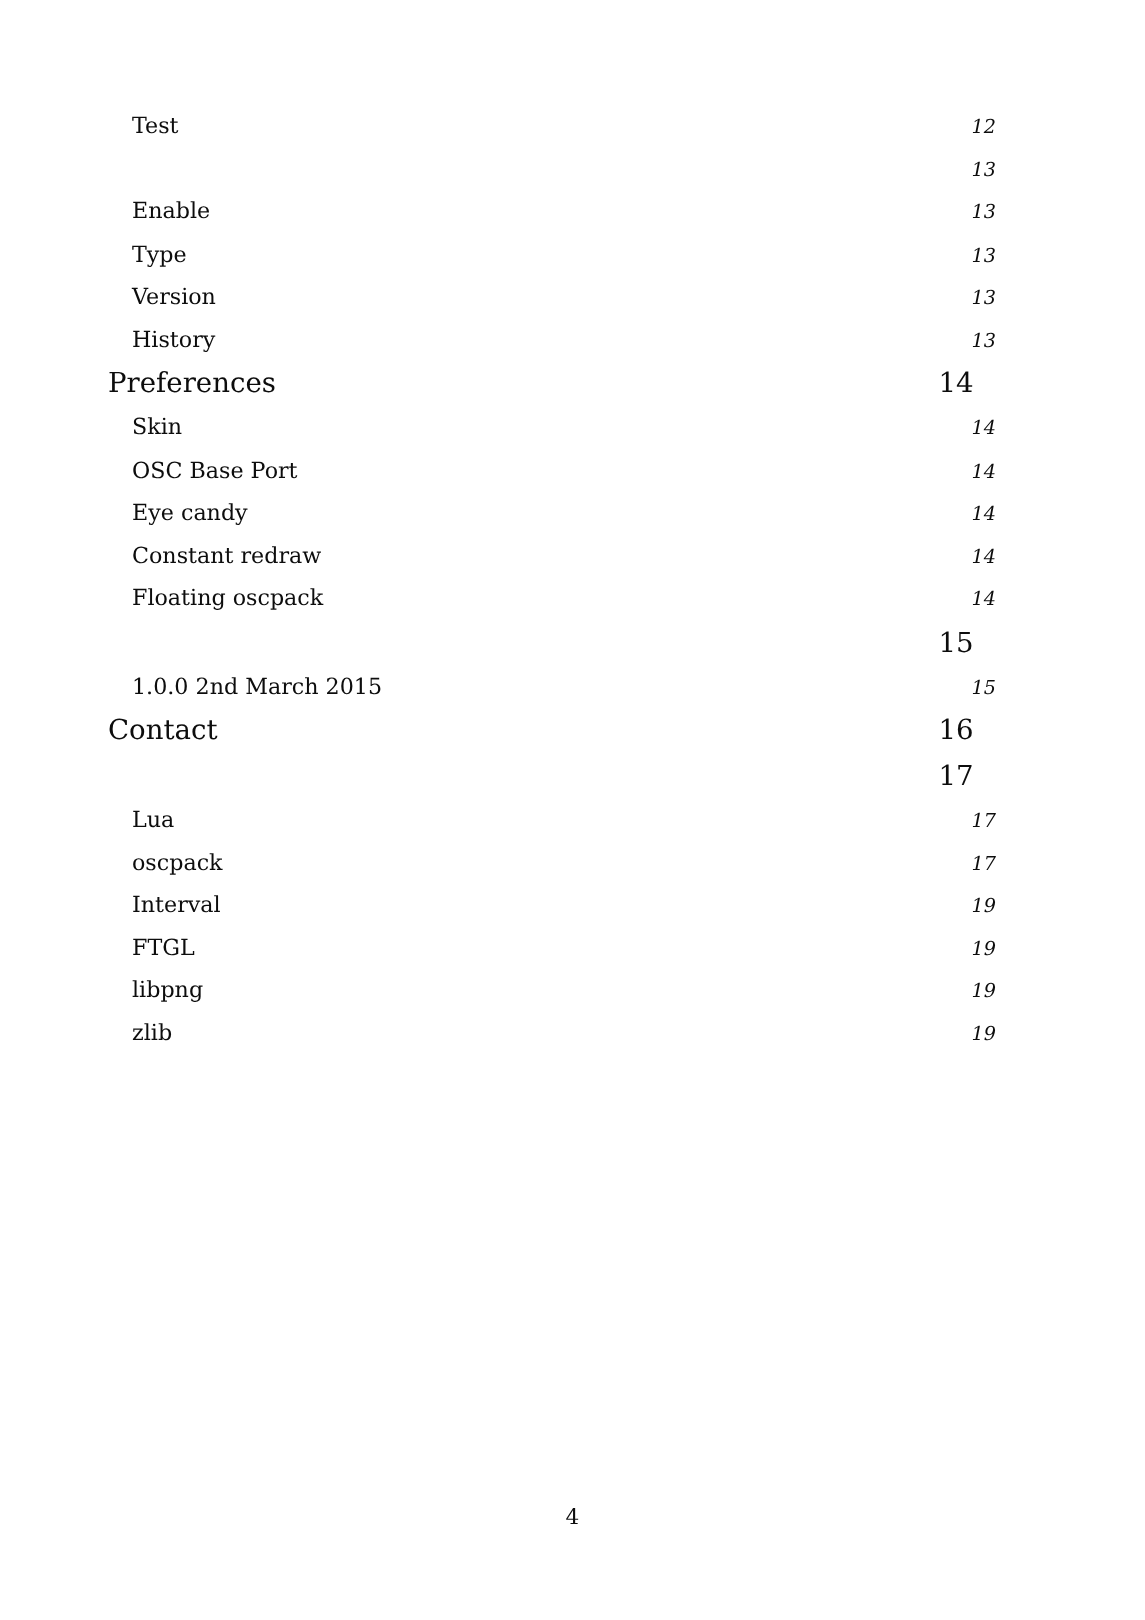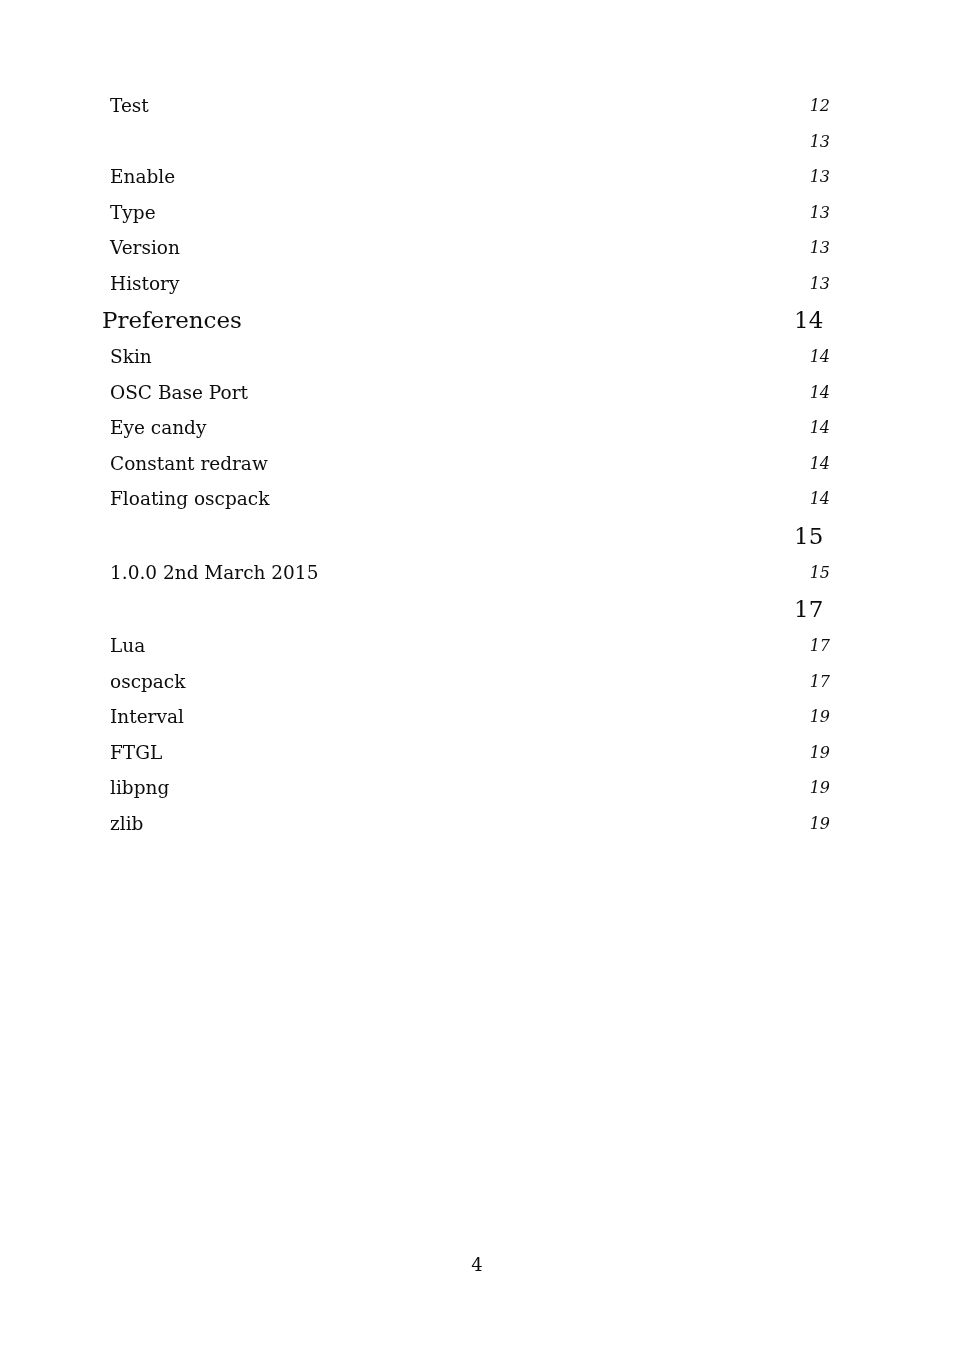--- a/index.html
+++ b/index.html
@@ -46,21 +46,21 @@
     flex: 0 0 auto;
     text-align: right;
     min-width: 26px;
   }
 
   
   .lvl1 {
     font-size: 23px;
     line-height: 38px;
     height: 38px;
-    margin-left: 12px;
+    margin-left: 0px;
   }
   .lvl1 .page {
     font-size: 23px;
   }
 
   
   .lvl2 {
     font-size: 18.5px;
     line-height: 35.5px;
     height: 35.5px;
@@ -156,20 +156,25 @@
       <div class="toc-row lvl1">
         <span class="filler"></span>
         <span class="page">15</span>
       </div>
       <div class="toc-row lvl2">
         <span class="label">1.0.0 2nd March 2015</span>
         <span class="filler"></span>
         <span class="page">15</span>
       </div>
       <div class="toc-row lvl1">
+        <span class="label">Contact</span>
+        <span class="filler"></span>
+        <span class="page">16</span>
+      </div>
+      <div class="toc-row lvl1">
         <span class="filler"></span>
         <span class="page">17</span>
       </div>
       <div class="toc-row lvl2">
         <span class="label">Lua</span>
         <span class="filler"></span>
         <span class="page">17</span>
       </div>
       <div class="toc-row lvl2">
         <span class="label">oscpack</span>

